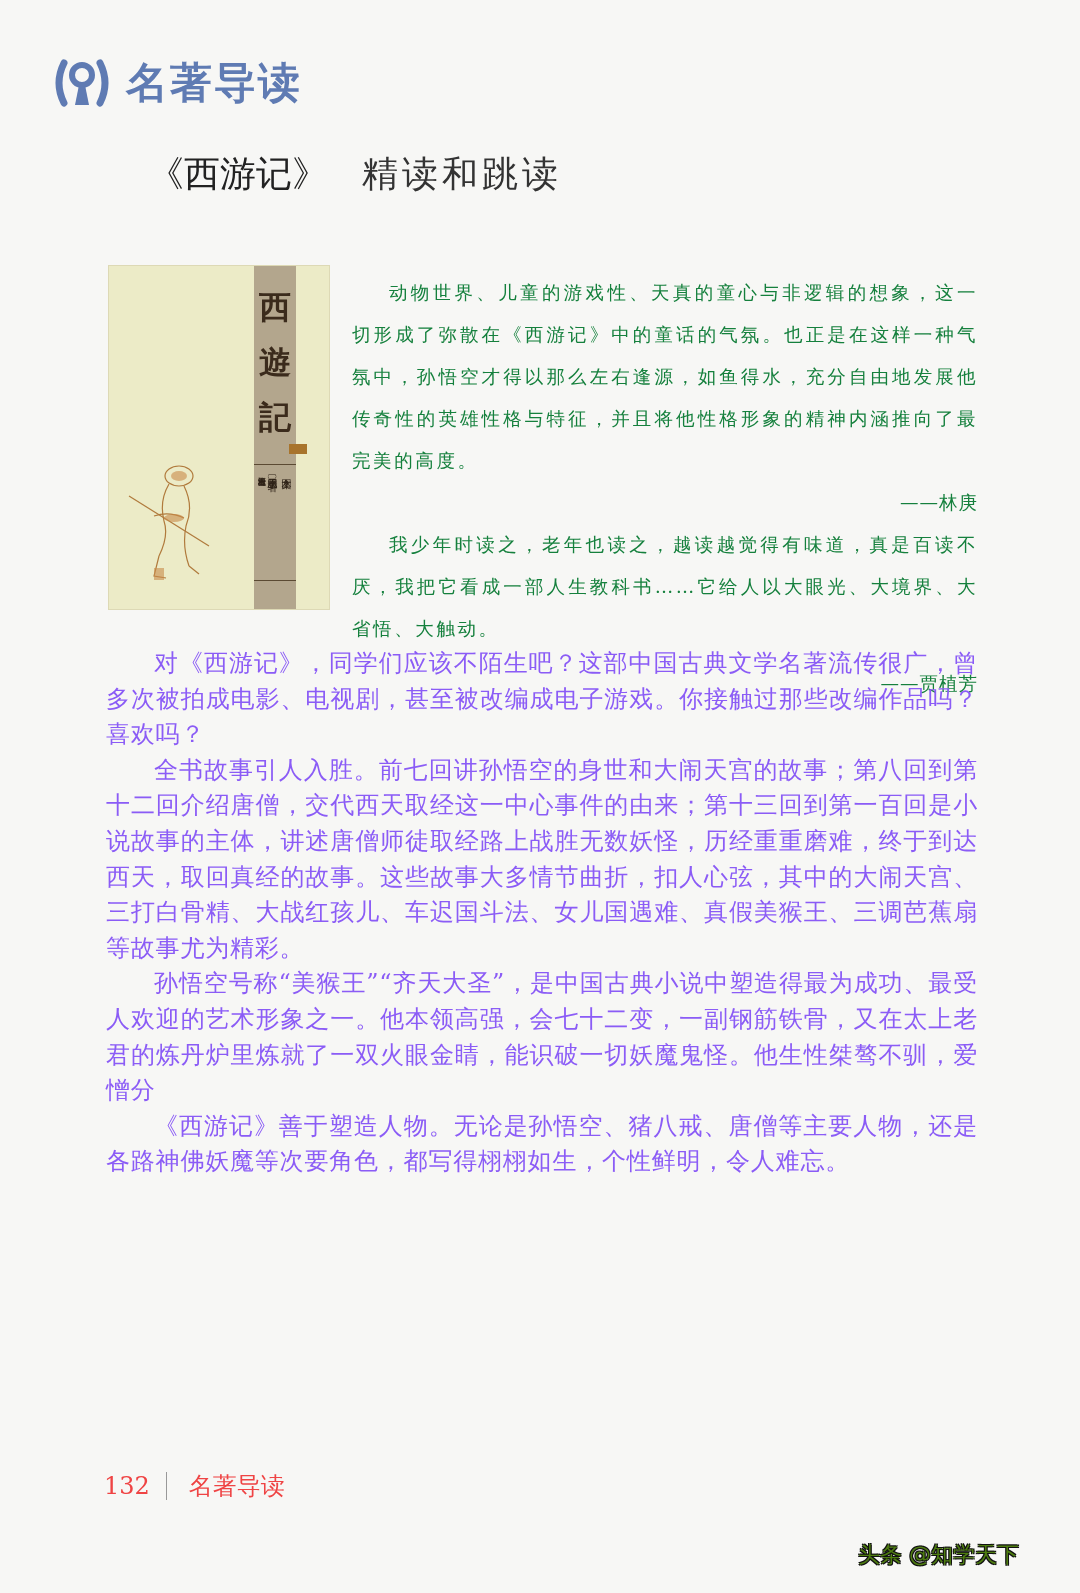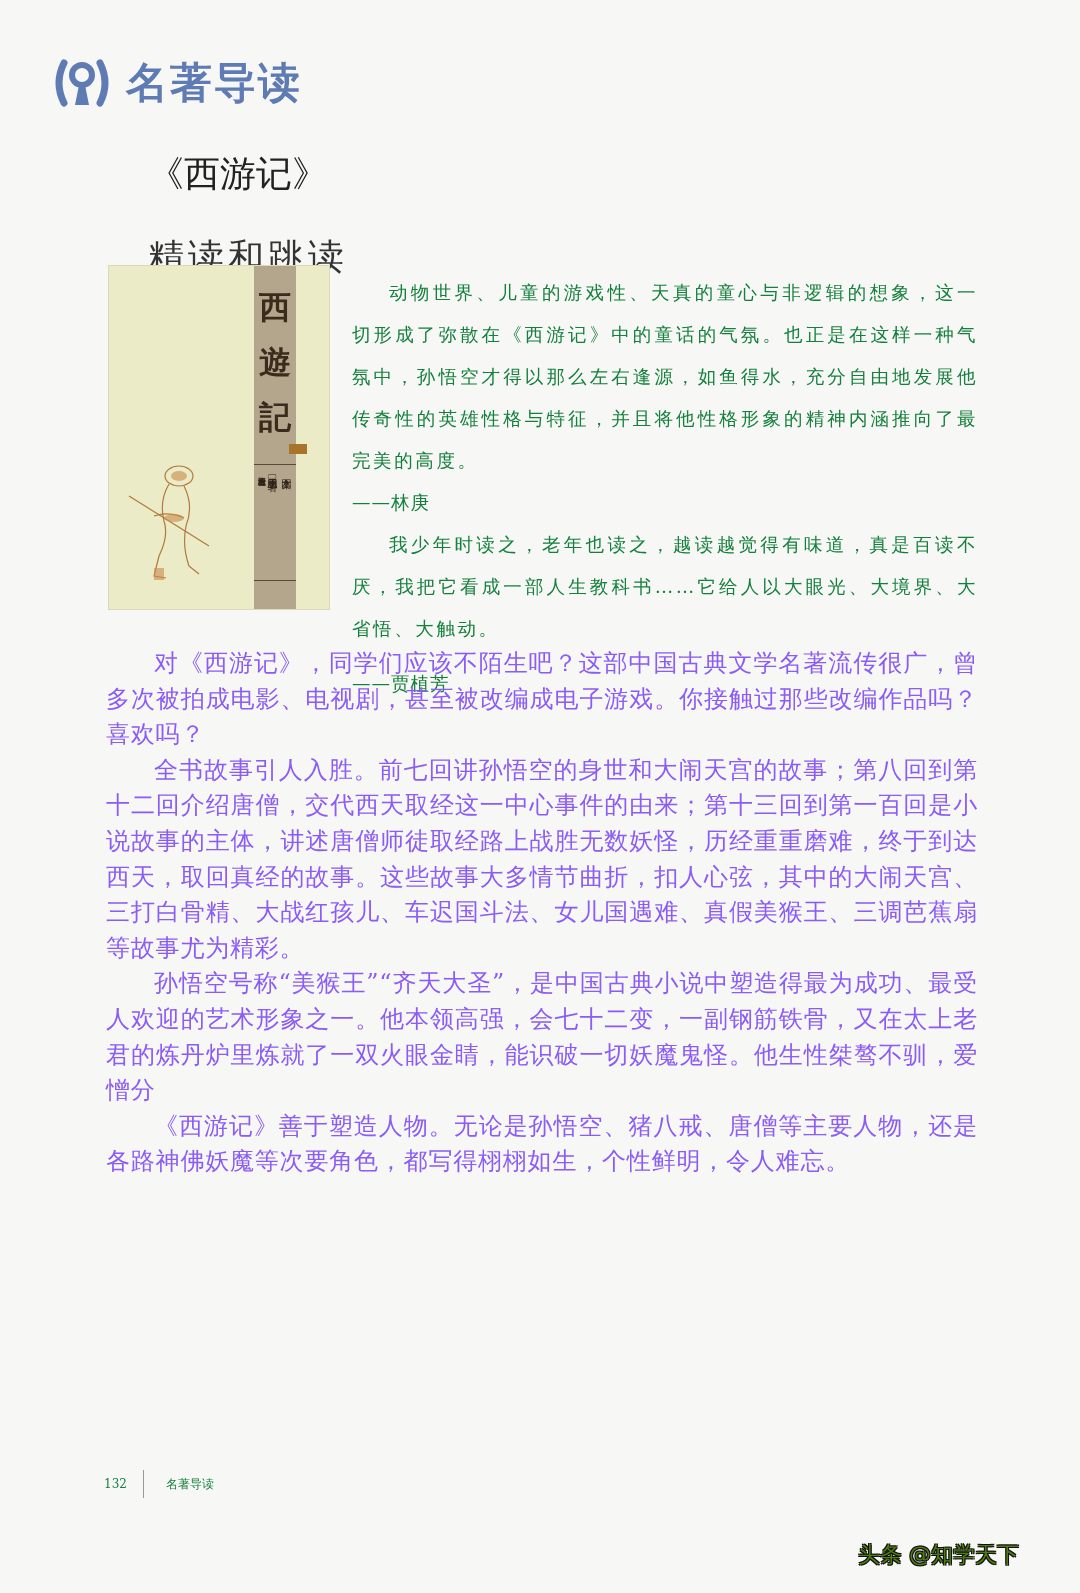--- a/index.html
+++ b/index.html
@@ -1,36 +1,36 @@
 <!DOCTYPE html>
 <html><head>
 <meta charset="utf-8">
 <style>
   * { margin:0; padding:0; box-sizing:border-box; }
   html, body { width:1080px; height:1593px; background:#f7f7f5; overflow:hidden; }
   body { position:relative; font-family:"DejaVu Serif","Liberation Serif",serif; color:#222; }
   .section-header { position:absolute; left:52px; top:55px; display:flex; align-items:center; gap:14px; }
   .section-icon { width:60px; height:56px; position:relative; }
   .section-title { font-family:"DejaVu Sans","Liberation Sans",sans-serif; font-size:42px; color:#5f7bb3; font-weight:bold; letter-spacing:2px; }
-  .lesson-title { position:absolute; left:148px; top:150px; display:flex; align-items:baseline; gap:34px;flex-direction:column; }
+  .lesson-title { position:absolute; left:148px; top:150px; display:flex; align-items:baseline; gap:34px; }
   .lesson-book { font-size:36px; color:#222; }
   .lesson-sub { font-size:36px; color:#333; letter-spacing:4px; }
   .cover { position:absolute; left:108px; top:265px; width:222px; height:345px; background:#ecebc7; border:1px solid #ddd9b5; overflow:hidden; }
   .cover-spine { position:absolute; left:145px; top:0; width:42px; height:100%; background:#b3a68d; }
   .cover-char { position:absolute; left:145px; width:42px; text-align:center; font-size:32px; color:#3b2b1c; font-weight:bold; }
   .cover-mark { position:absolute; left:180px; top:178px; width:18px; height:10px; background:#a8742c; }
   .cover-line { position:absolute; left:145px; width:42px; height:1px; background:#5b4a33; }
   .cover-col { position:absolute; writing-mode:vertical-rl; font-size:10px; color:#2b1f14; }
   .cover-art { position:absolute; left:15px; top:190px; }
   .quote-block { position:absolute; left:352px; top:272px; width:626px; color:#15803d; font-size:18.5px; line-height:42px; letter-spacing:2.6px; }
   .quote-block p { text-indent:2em; text-align:justify; }
-  .attr { letter-spacing:1px; }
+  .attr { text-align:right; letter-spacing:1px; }
   .body-text { position:absolute; left:106px; top:646px; width:872px; font-size:24px; line-height:35.6px; color:#8b5cf6; letter-spacing:0.8px; }
   .body-text p { text-indent:2em; text-align:justify; }
-  .footer { position:absolute; left:104px; top:1470px; display:flex; align-items:center; font-size:12px; color:#15803d; }
+  .footer { position:absolute; left:104px; top:1470px; display:flex; align-items:center; font-size:24px; color:#ef4444; }
   .footer-sep { width:1px; height:28px; background:#999; margin:0 22px 0 16px; }
   .watermark { position:absolute; left:858px; top:1540px; font-family:"DejaVu Sans","Liberation Sans",sans-serif; font-size:22px; color:#4d7c0f; text-shadow:1px 1px 0 #111,-1px -1px 0 #111,1px -1px 0 #111,-1px 1px 0 #111; }
 </style>
 </head>
 <body>
 
 <div class="section-header">
   <div class="section-icon">
     <svg width="60" height="56" viewBox="0 0 60 56">
       <path d="M12 8 Q2 28 12 48" stroke="#5f7bb3" stroke-width="7" fill="none" stroke-linecap="round"></path>

